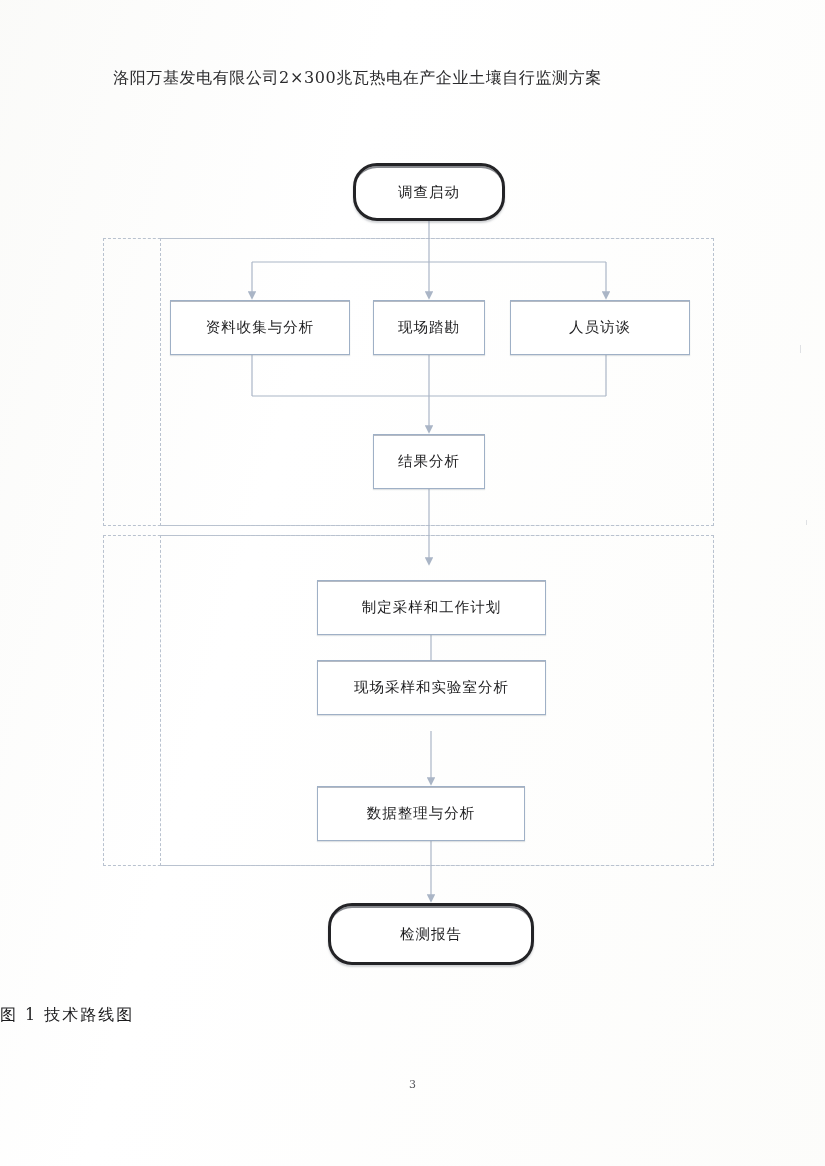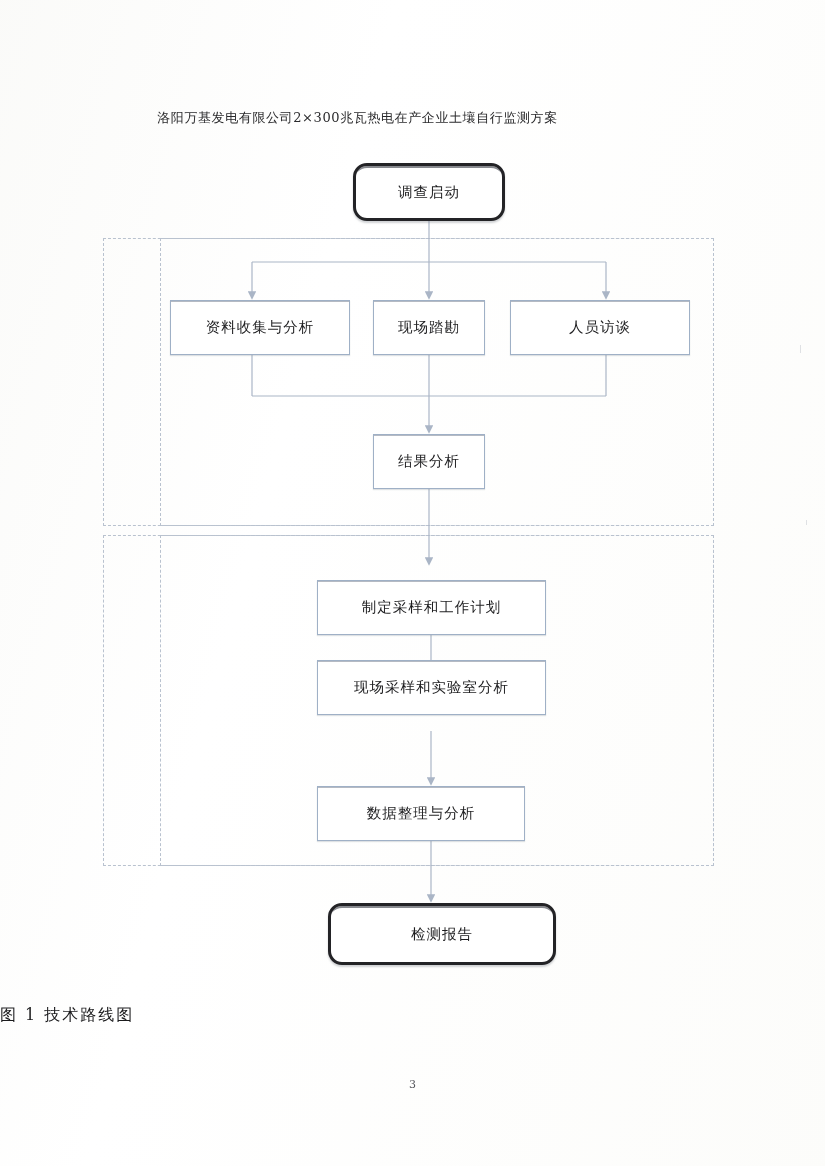--- a/index.html
+++ b/index.html
@@ -28,25 +28,24 @@
   }
 
   
   .doc-header {
     position: absolute;
     top: 68px;
     left: 0;
     width: 715px;
     text-align: center;
     font-family: "DejaVu Serif", "Liberation Serif", serif;
-    font-size: 13px;
+    font-size: 16px;
     letter-spacing: 0.6px;
     color: #2a2a2c;
     white-space: nowrap;
-    margin-top: 41px;
   }
 
   
   .group-frame {
     position: absolute;
     border: 1px dashed #b9c2cf;
     box-sizing: border-box;
   }
   .group-outer-1 { left: 103px;  top: 238px; width: 611px; height: 288px; }
   .group-inner-1 { left: 160px;  top: 238px; width: 554px; height: 288px; }
@@ -67,42 +66,42 @@
     color: #1d1d1f;
     letter-spacing: 1px;
     box-shadow: inset 0 2px 0 -1px rgba(120,130,145,0.55),
                 0 1px 1px rgba(150,158,170,0.30);
   }
   .node-terminator {
     position: absolute;
     box-sizing: border-box;
     background: #ffffff;
     border: 3px solid #232326;
-    border-radius: 14px;
+    border-radius: 24px;
     display: flex;
     align-items: center;
     justify-content: center;
     font-family: "DejaVu Serif", "Liberation Serif", serif;
     font-size: 14.5px;
     color: #1d1d1f;
     letter-spacing: 1px;
     box-shadow: inset 0 4px 0 -2px rgba(70,74,82,0.65),
                 0 2px 2px rgba(120,125,135,0.35);
   }
 
   
   .n-start   { left: 353px; top: 163px; width: 152px; height: 58px; }
   .n-a       { left: 170px; top: 300px; width: 180px; height: 55px; }
   .n-b       { left: 373px; top: 300px; width: 112px; height: 55px; }
   .n-c       { left: 510px; top: 300px; width: 180px; height: 55px; }
   .n-result  { left: 373px; top: 434px; width: 112px; height: 55px; }
   .n-plan    { left: 317px; top: 566px; width: 229px; height: 55px; margin-top: 14px; }
   .n-sample  { left: 317px; top: 660px; width: 229px; height: 55px; }
   .n-data    { left: 317px; top: 786px; width: 208px; height: 55px; }
-  .n-report  { left: 328px; top: 903px; width: 228px; height: 62px; }
+  .n-report  { left: 328px; top: 903px; width: 206px; height: 62px; }
 
   
   .connectors {
     position: absolute;
     left: 0; top: 0;
     width: 825px;
     height: 1166px;
     pointer-events: none;
   }
 

